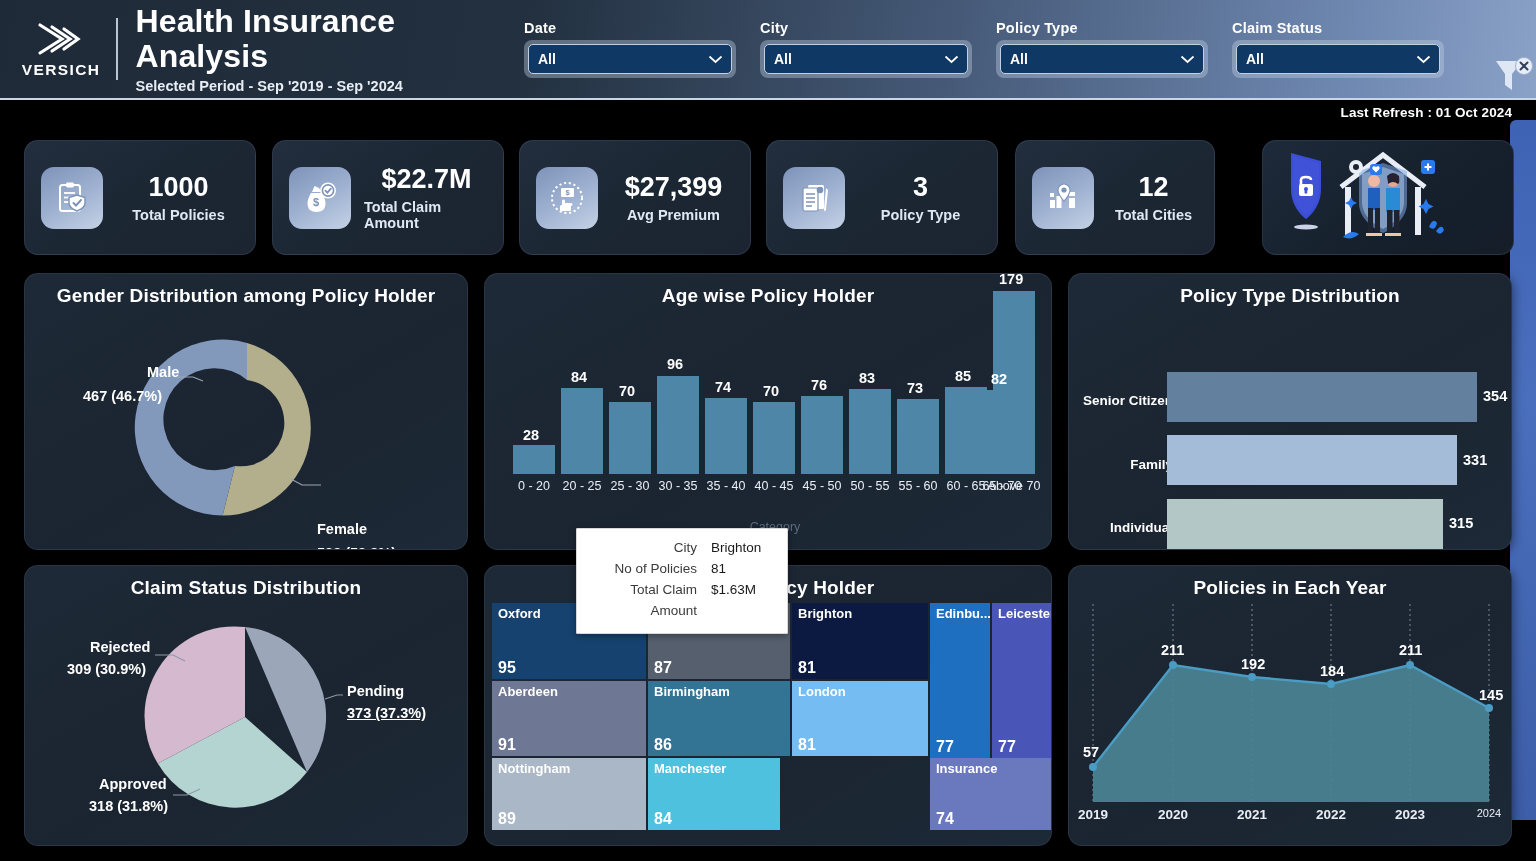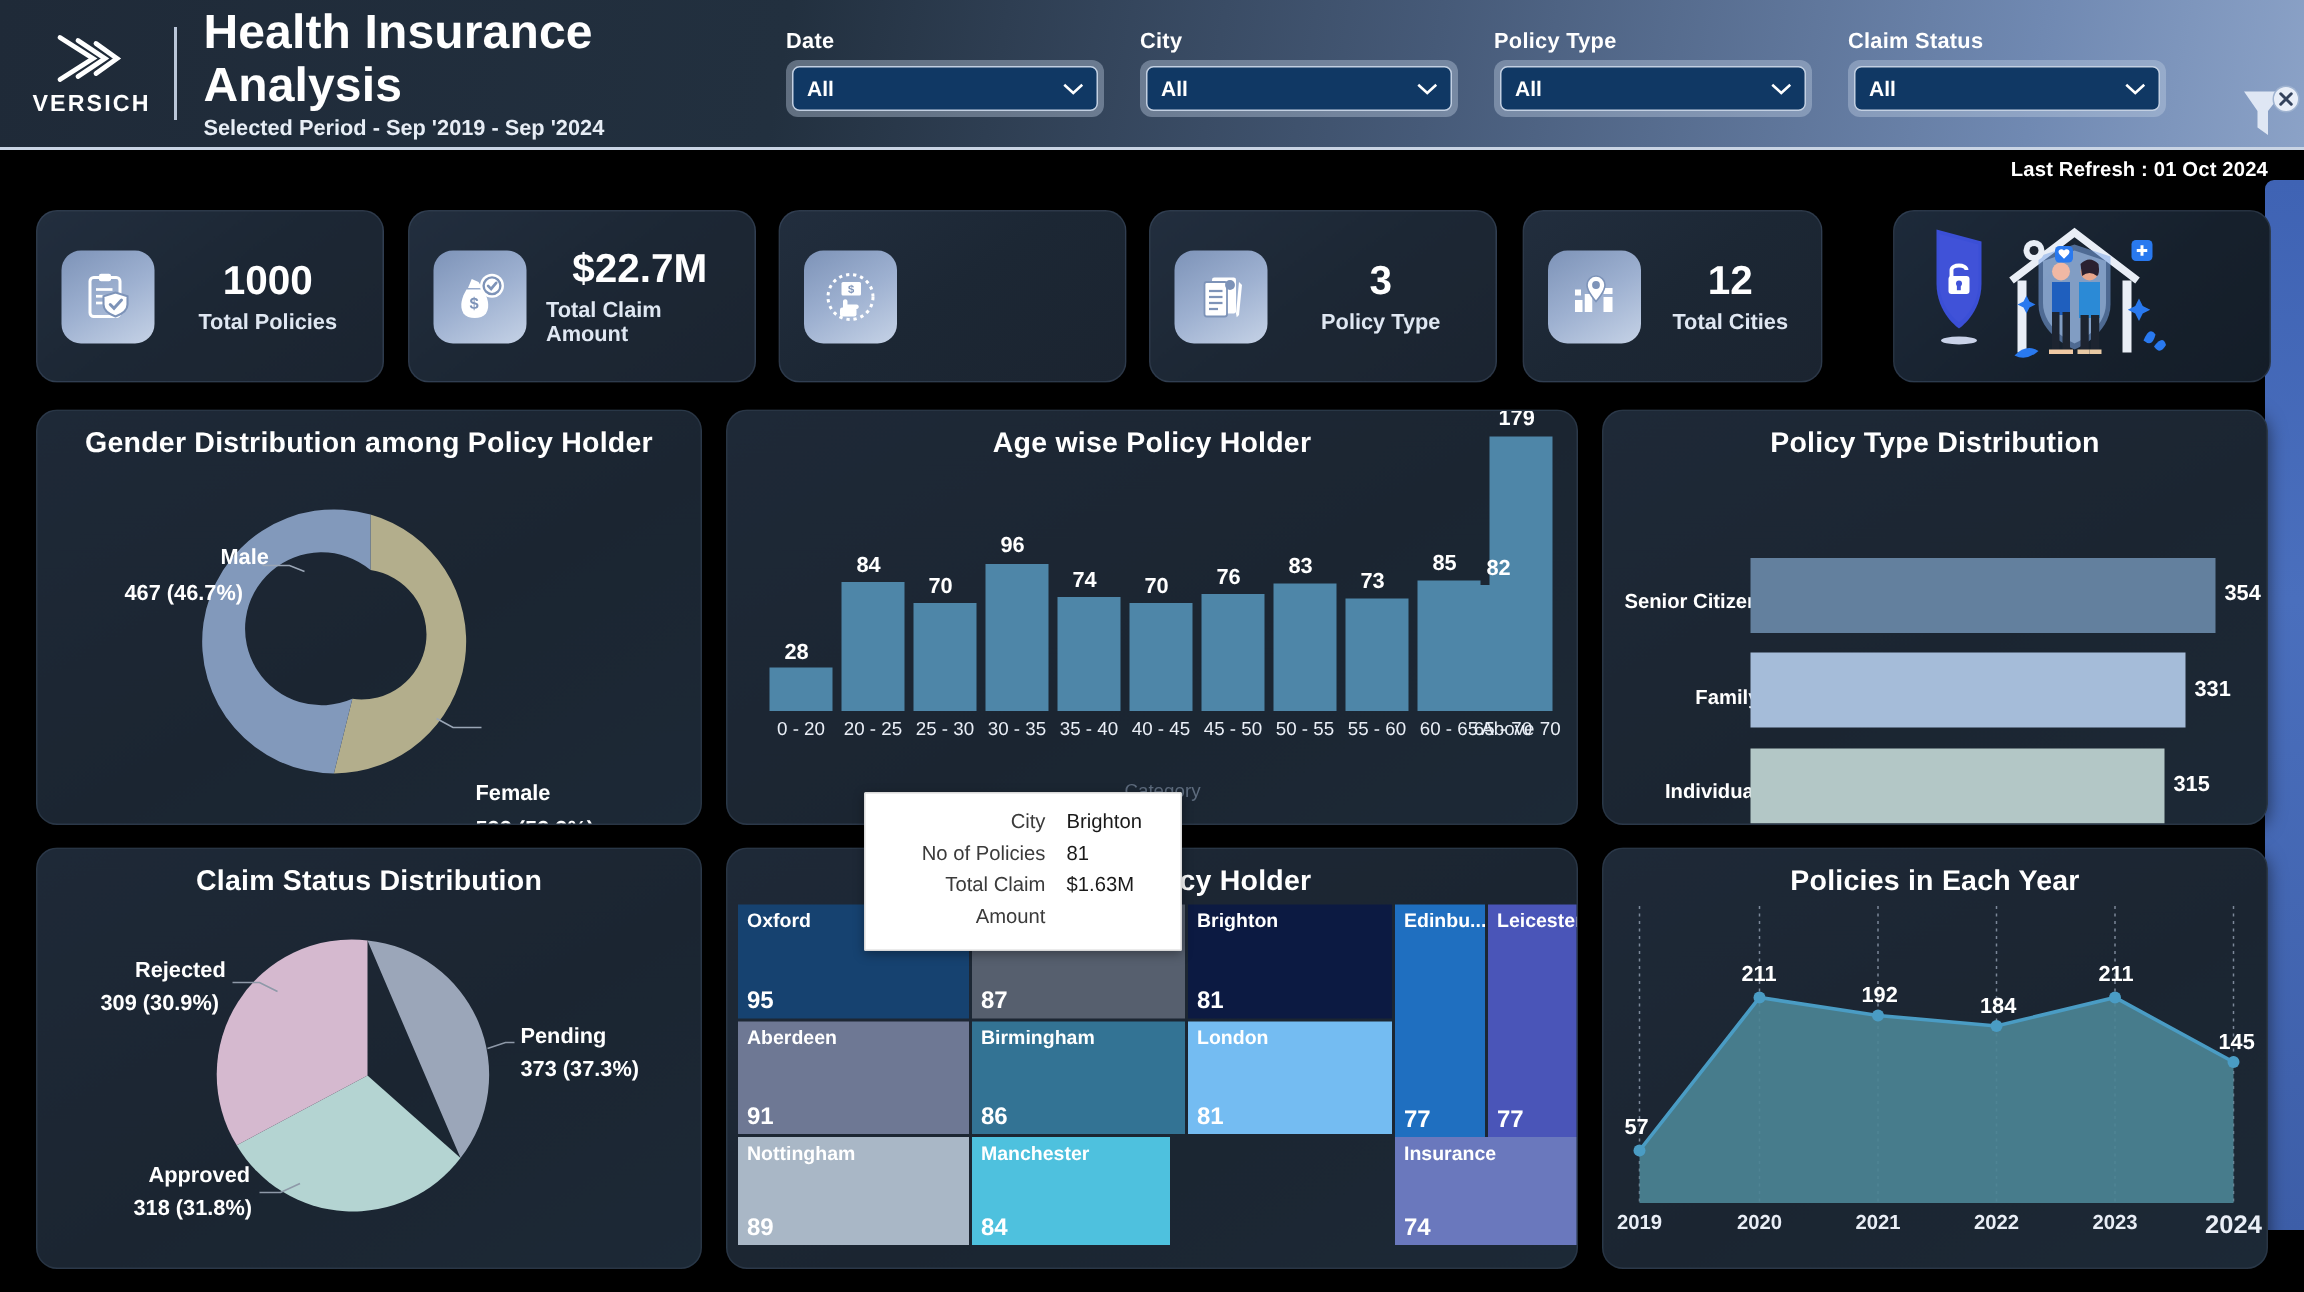--- a/index.html
+++ b/index.html
@@ -238,20 +238,24 @@
 
     <div class="kpi" style="left:519px; width:232px;">
       <div class="kpi-icon">
         <svg width="36" height="36" viewBox="0 0 36 36">
           <circle cx="18" cy="18" r="15" fill="none" stroke="#fff" stroke-width="2" stroke-dasharray="2.2 2.6"></circle>
           <rect x="12" y="8" width="13" height="9" rx="1" fill="#fff"></rect>
           <text x="18.5" y="15" font-size="7.5" font-weight="bold" fill="#7d93b8" text-anchor="middle" font-family="Liberation Sans">$</text>
           <path d="M13 29 L13 21 C13 19 16 19 16 21 L16 23 L22 23 C24 23 24 26 22 26 L19 26" fill="#fff"></path>
           <rect x="11" y="25" width="11" height="6" rx="1.5" fill="#fff"></rect>
         </svg>
+      </div>
+      <div class="kpi-text">
+        <div class="kpi-value">$27,399</div>
+        <div class="kpi-label">Avg Premium</div>
       </div>
     </div>
 
     <div class="kpi" style="left:766px; width:232px;">
       <div class="kpi-icon">
         <svg width="36" height="36" viewBox="0 0 36 36">
           <rect x="12" y="5" width="16" height="24" rx="1.5" fill="#fff"></rect>
           <rect x="7" y="8" width="15" height="23" rx="1.5" fill="#fff" stroke="#7d93b8" stroke-width="1.2"></rect>
           <line x1="10" y1="14" x2="19" y2="14" stroke="#7d93b8" stroke-width="1.5"></line>
           <line x1="10" y1="18" x2="19" y2="18" stroke="#7d93b8" stroke-width="1.5"></line>
@@ -430,21 +434,21 @@
 
         <path d="M220 118 L132.8 164.5 A90 90 0 0 1 220 28 Z" fill="#d5b9cf"></path>
 
         <path d="M160 62 L148 56 L130 56" fill="none" stroke="#8e99a8" stroke-width="1.1"></path>
         <path d="M300 100 L312 96 L318 96" fill="none" stroke="#8e99a8" stroke-width="1.1"></path>
         <path d="M175 190 L162 196 L148 196" fill="none" stroke="#8e99a8" stroke-width="1.1"></path>
       </svg>
       <div class="dlabel" style="left:65px;  top:40px;">Rejected</div>
       <div class="dlabel" style="left:42px;  top:62px;">309 (30.9%)</div>
       <div class="dlabel" style="left:322px; top:84px;">Pending</div>
-      <div class="dlabel" style="left:322px; top:106px;">373 (37.3%)</div>
+      <div class="dlabel" style="left:322px; top:106px;text-decoration:underline;">373 (37.3%)</div>
       <div class="dlabel" style="left:74px;  top:177px;">Approved</div>
       <div class="dlabel" style="left:64px;  top:199px;">318 (31.8%)</div>
     </div>
   </div>
 
   <div class="panel" style="left:484px; top:565px; width:568px; height:281px;">
     <div class="panel-title">City wise Policy Holder</div>
     <div class="chart-area">
       <div style="position:absolute; left:7px; top:4px; width:562px; height:227px;">
 
@@ -526,21 +530,21 @@
       <div class="dlabel" style="left:172px; top:57px;">192</div>
       <div class="dlabel" style="left:251px; top:64px;">184</div>
       <div class="dlabel" style="left:330px; top:43px;">211</div>
       <div class="dlabel" style="left:410px; top:88px;">145</div>
 
       <div class="axislabel" style="left:0px;   top:208px; width:48px; font-size:13.5px; font-weight:bold;">2019</div>
       <div class="axislabel" style="left:80px;  top:208px; width:48px; font-size:13.5px; font-weight:bold;">2020</div>
       <div class="axislabel" style="left:159px; top:208px; width:48px; font-size:13.5px; font-weight:bold;">2021</div>
       <div class="axislabel" style="left:238px; top:208px; width:48px; font-size:13.5px; font-weight:bold;">2022</div>
       <div class="axislabel" style="left:317px; top:208px; width:48px; font-size:13.5px; font-weight:bold;">2023</div>
-      <div class="axislabel" style="left:396px; top:208px; width:48px; font-size:17px; font-weight:bold;">2024</div>
+      <div class="axislabel" style="left:396px; top:208px; width:48px; font-size:11px; font-weight:normal;">2024</div>
     </div>
   </div>
 
   <div class="tooltip" style="left:576px; top:528px; width:212px;">
     <div class="tt-row">
       <span class="tt-k">City</span>
       <span class="tt-v">Brighton</span>
     </div>
     <div class="tt-row">
       <span class="tt-k">No of Policies</span>

